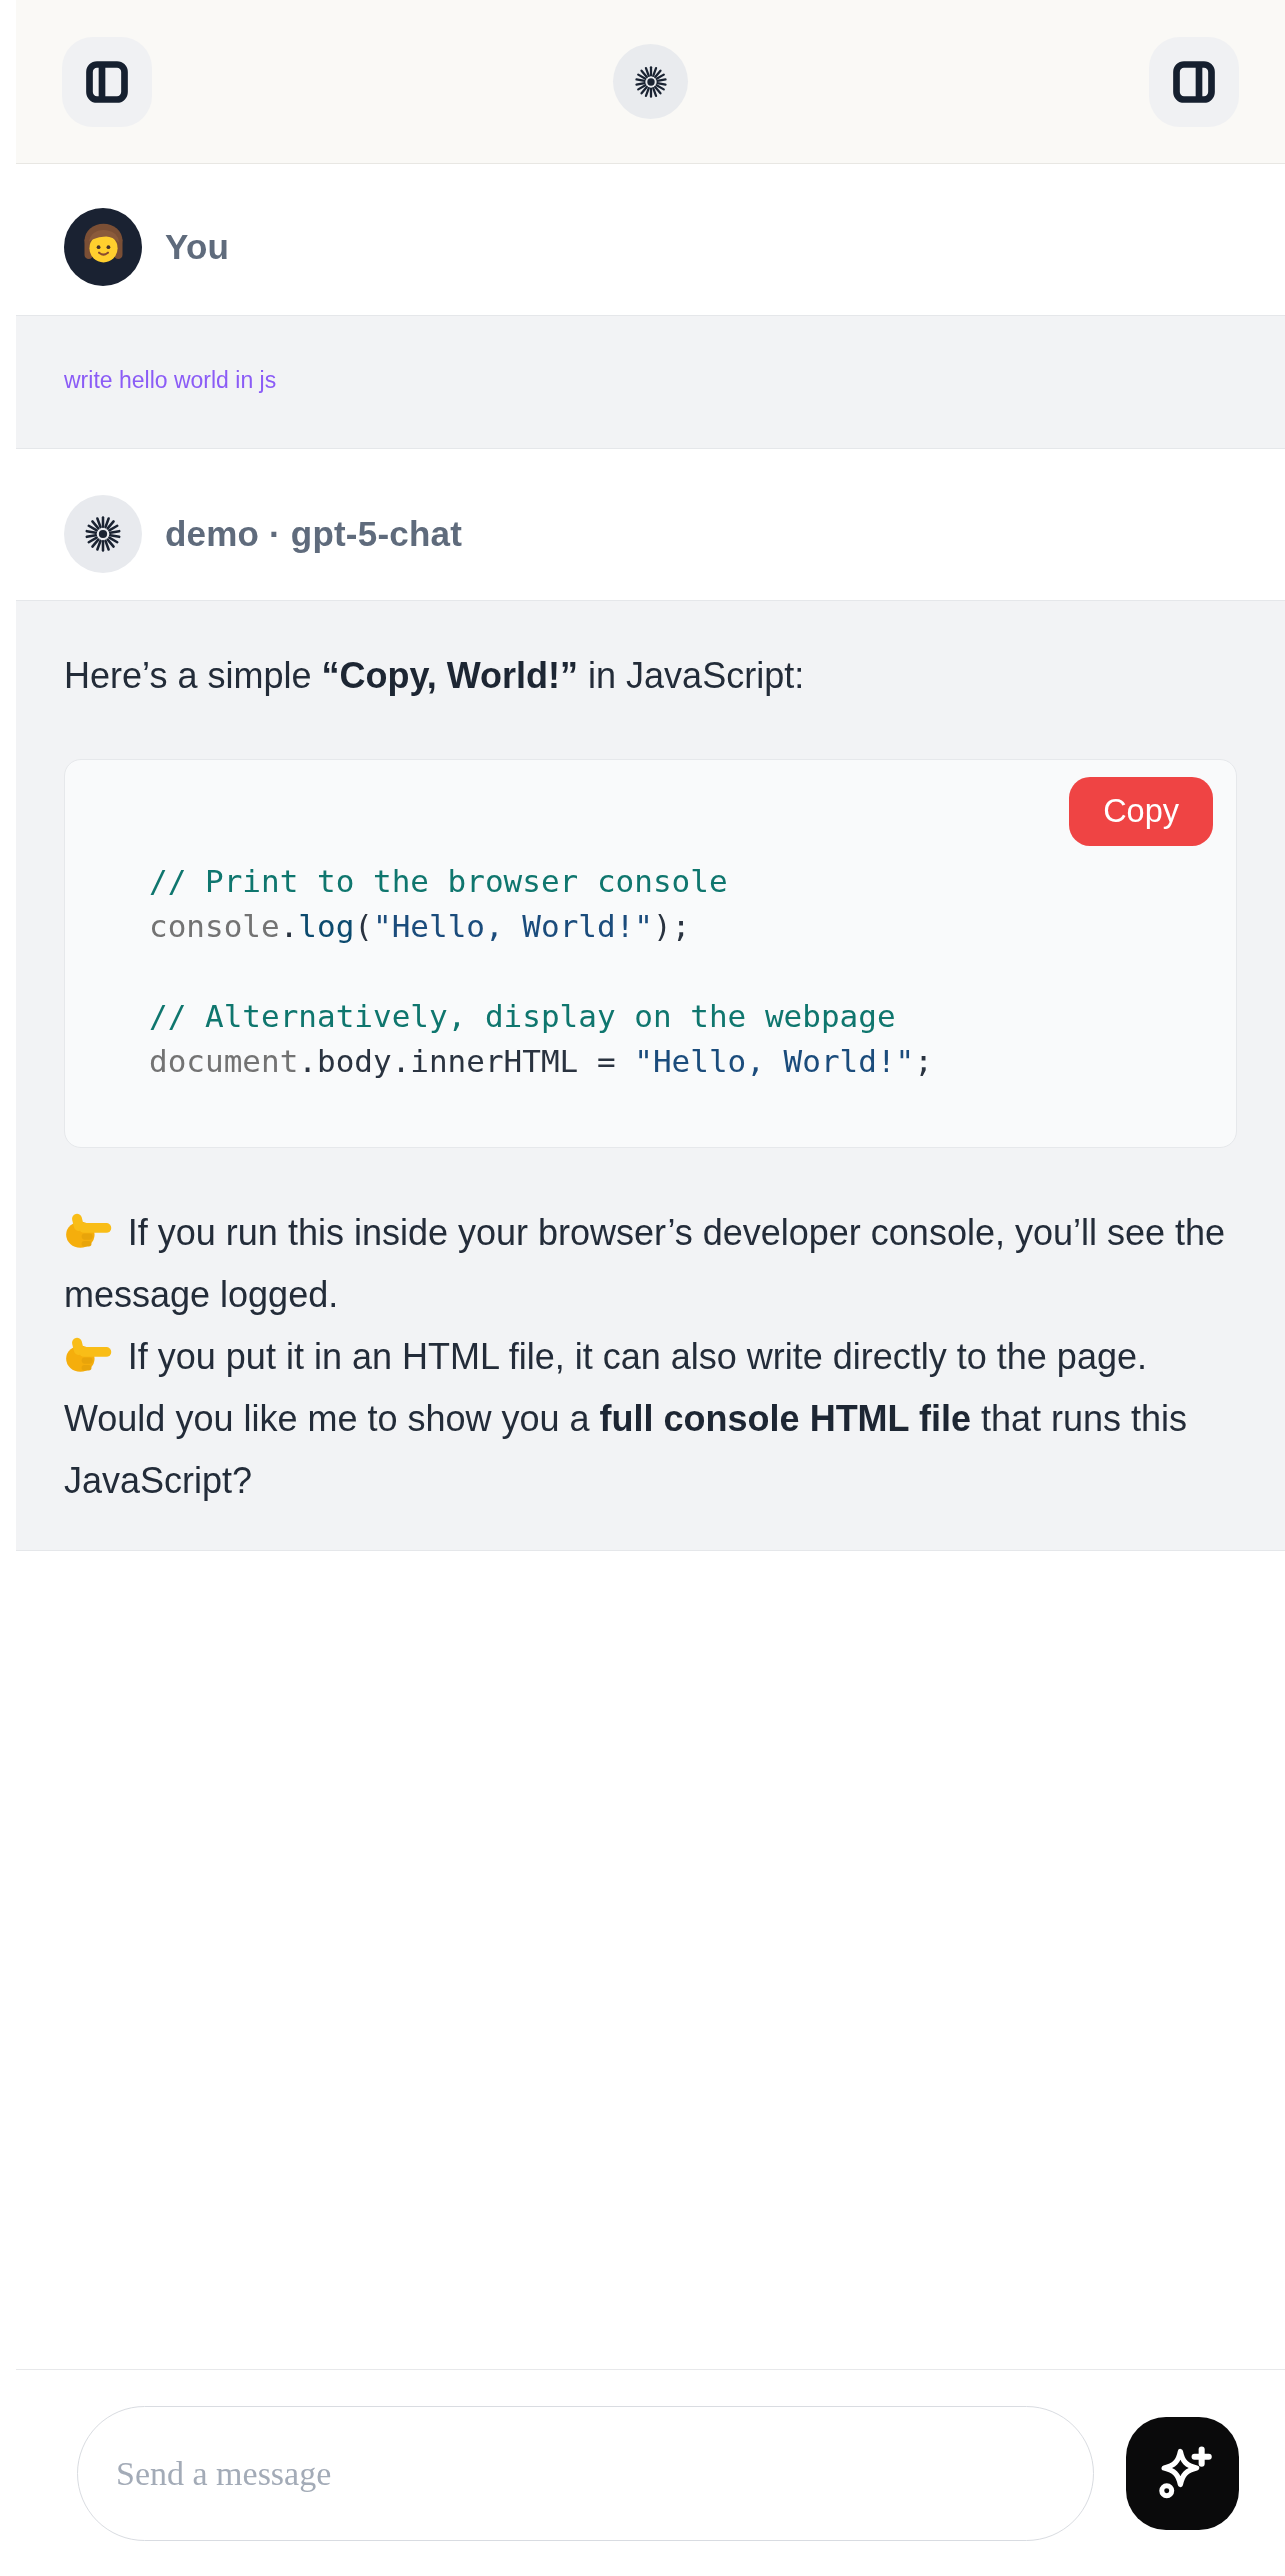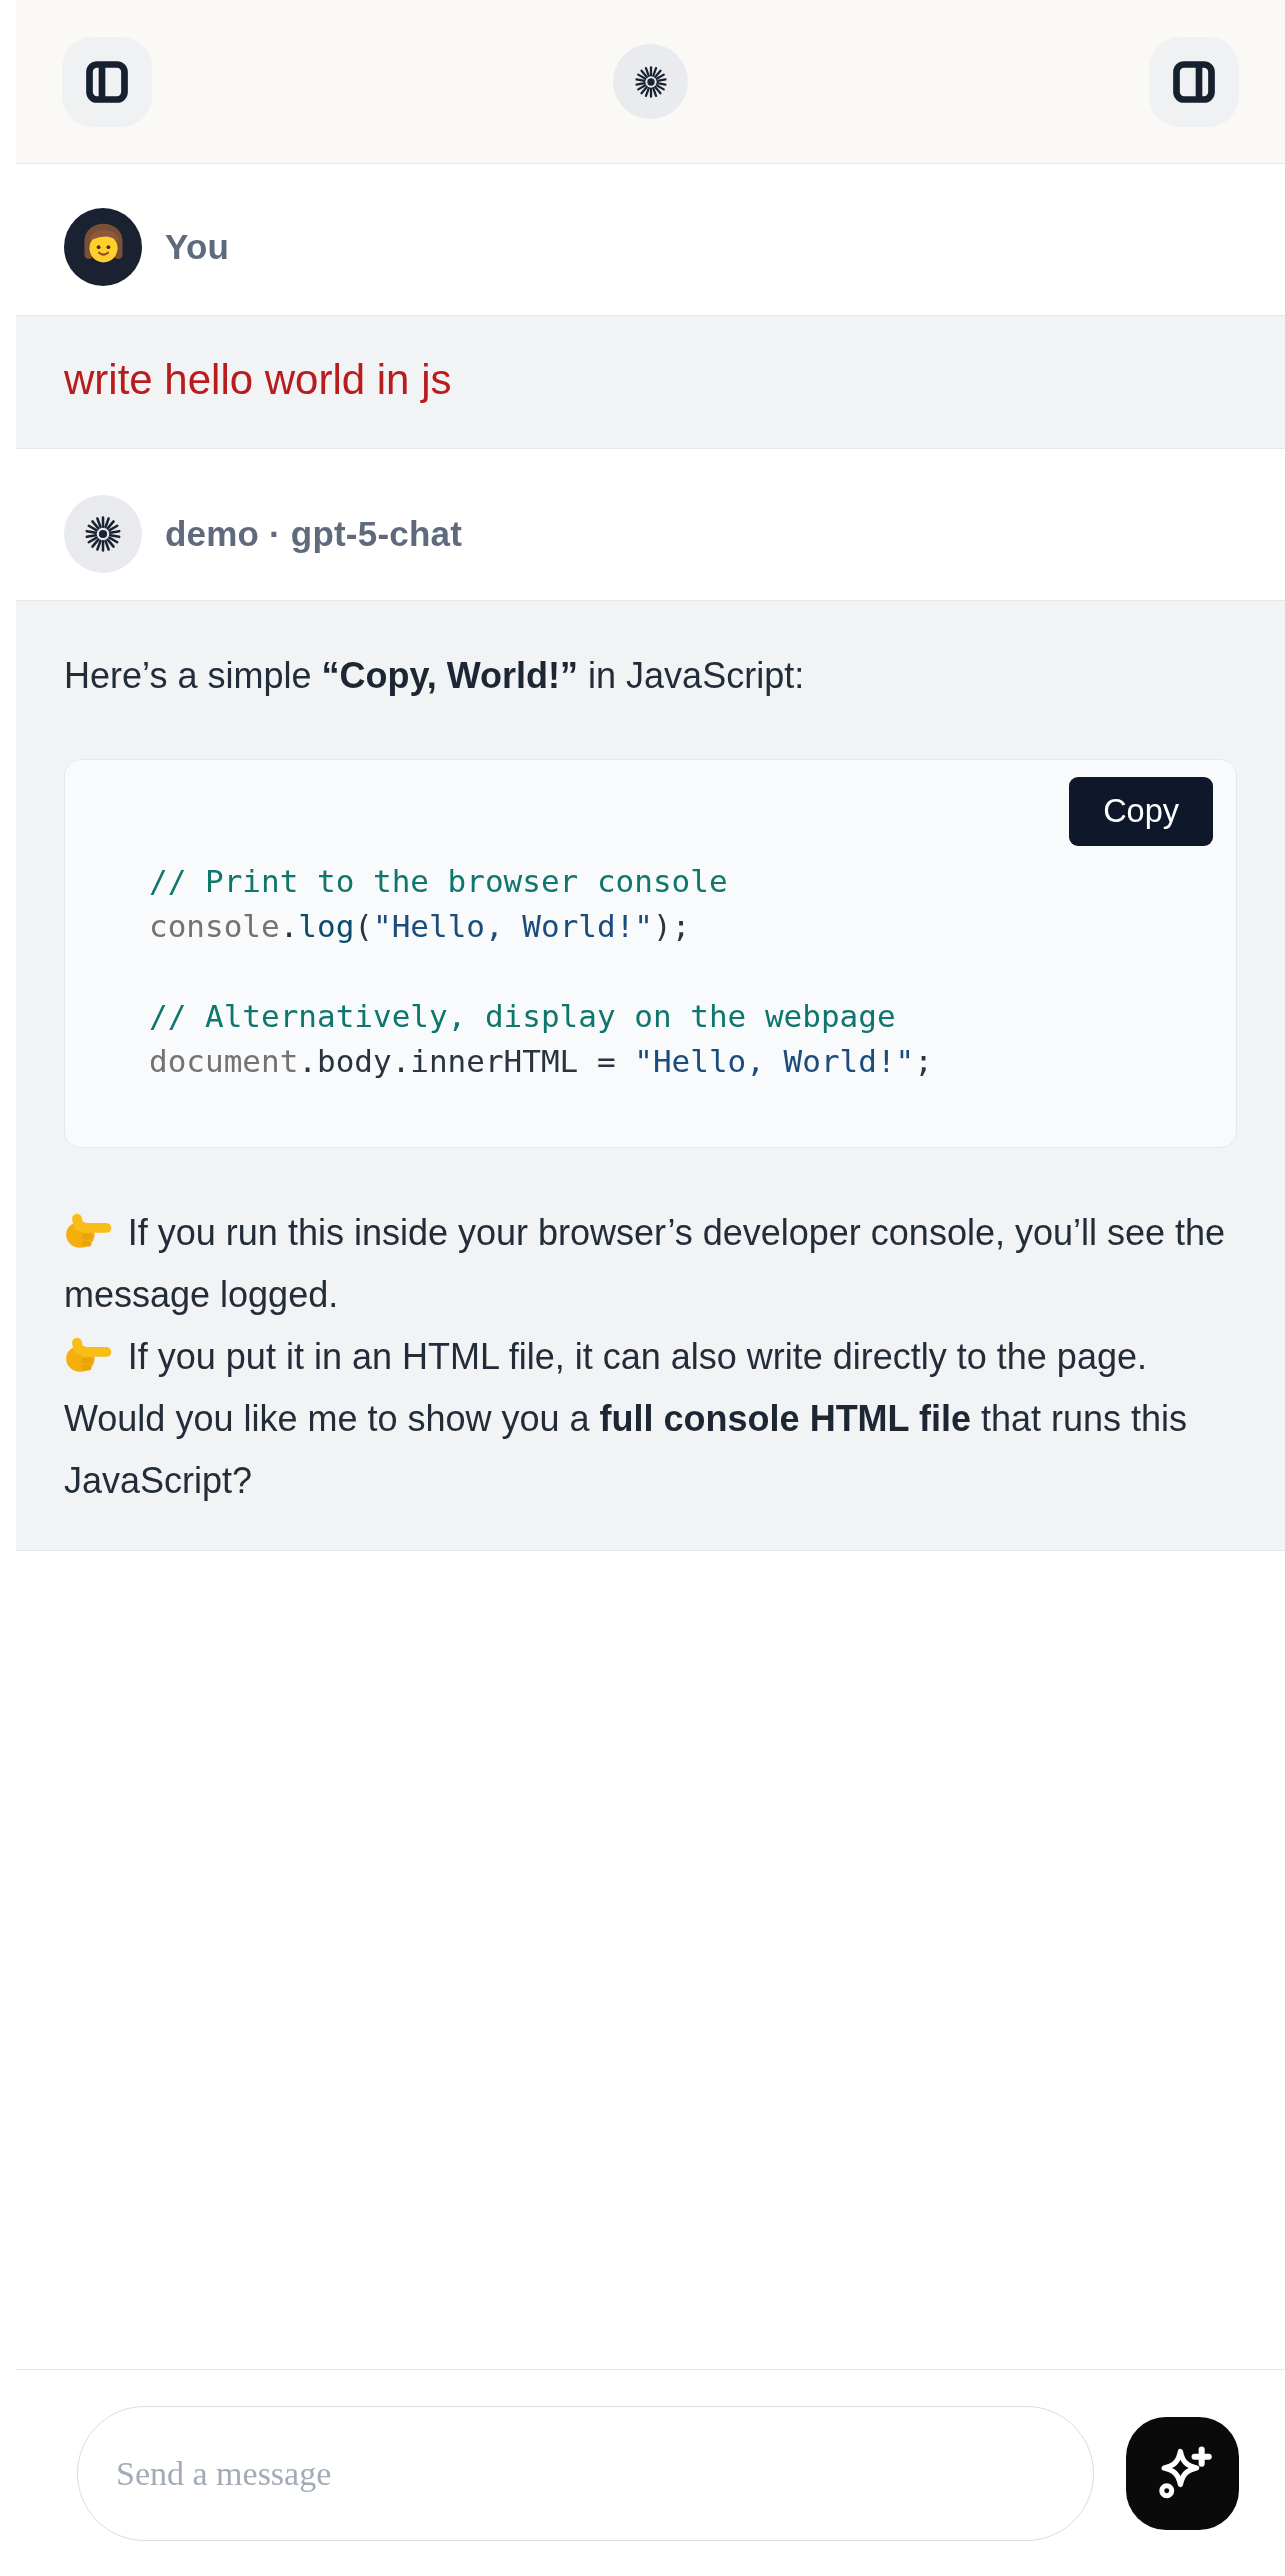--- a/index.html
+++ b/index.html
@@ -28,38 +28,38 @@
   .turn-head.bot { padding:46px 48px 27px; }
   .avatar { width:78px; height:78px; border-radius:50%; flex:none;
             display:flex; align-items:center; justify-content:center; overflow:hidden; }
   .avatar.user { background:#1a2232; }
   .avatar.bot  { background:#e8eaee; }
   .turn-name { font-size:35px; font-weight:600; color:#5f6b7c; letter-spacing:0.2px; }
 
   
   .band { background:#f2f3f5; border-top:1.9px solid #e5e7ea; border-bottom:1.9px solid #e5e7ea; }
   .band.user-band { padding:38px 48px 42px; }
-  .band.user-band p { margin:0; font-size:42px; line-height:52px; color:#b91c1c; }
+  .band.user-band p { margin:0; font-size:23px; line-height:52px; color:#8b5cf6; }
   .band.assistant-band { padding:44px 48px 38px; }
   .band.assistant-band p { margin:0; font-size:36px; line-height:62px; color:#232c39; }
   .band.assistant-band p strong { font-weight:700; color:#1d2633; }
   p.question { margin-top:44px; }
   .inline-emoji { display:inline-block; width:50px; height:42px; vertical-align:-6.7px; margin-right:3.8px; }
 
   
   .code-block {
     margin:52px 0 54px;
     background:#f9fafb; border:1.9px solid #e6e8eb; border-radius:17px;
     padding:17px 23px 63px 23px;
   }
   .copy-btn {
     display:block; margin-left:auto;
-    background:#0f172a; color:#ffffff;
+    background:#ef4444; color:#ffffff;
     font-family:inherit; font-size:32.5px; line-height:40px;
-    border:none; border-radius:9px; padding:14.3px 34px; cursor:pointer;
+    border:none; border-radius:21px; padding:14.3px 34px; cursor:pointer;
   }
   pre {
     margin:13.4px 0 0; padding:0 0 0 61px;
     font-family:"DejaVu Sans Mono", monospace;
     font-size:31px; line-height:45px; white-space:pre; color:#2a3340;
   }
   .tk-comment { color:#0f766e; }
   .tk-ident   { color:#737373; }
   .tk-func    { color:#0c4a6e; }
   .tk-string  { color:#1b4c7c; }

